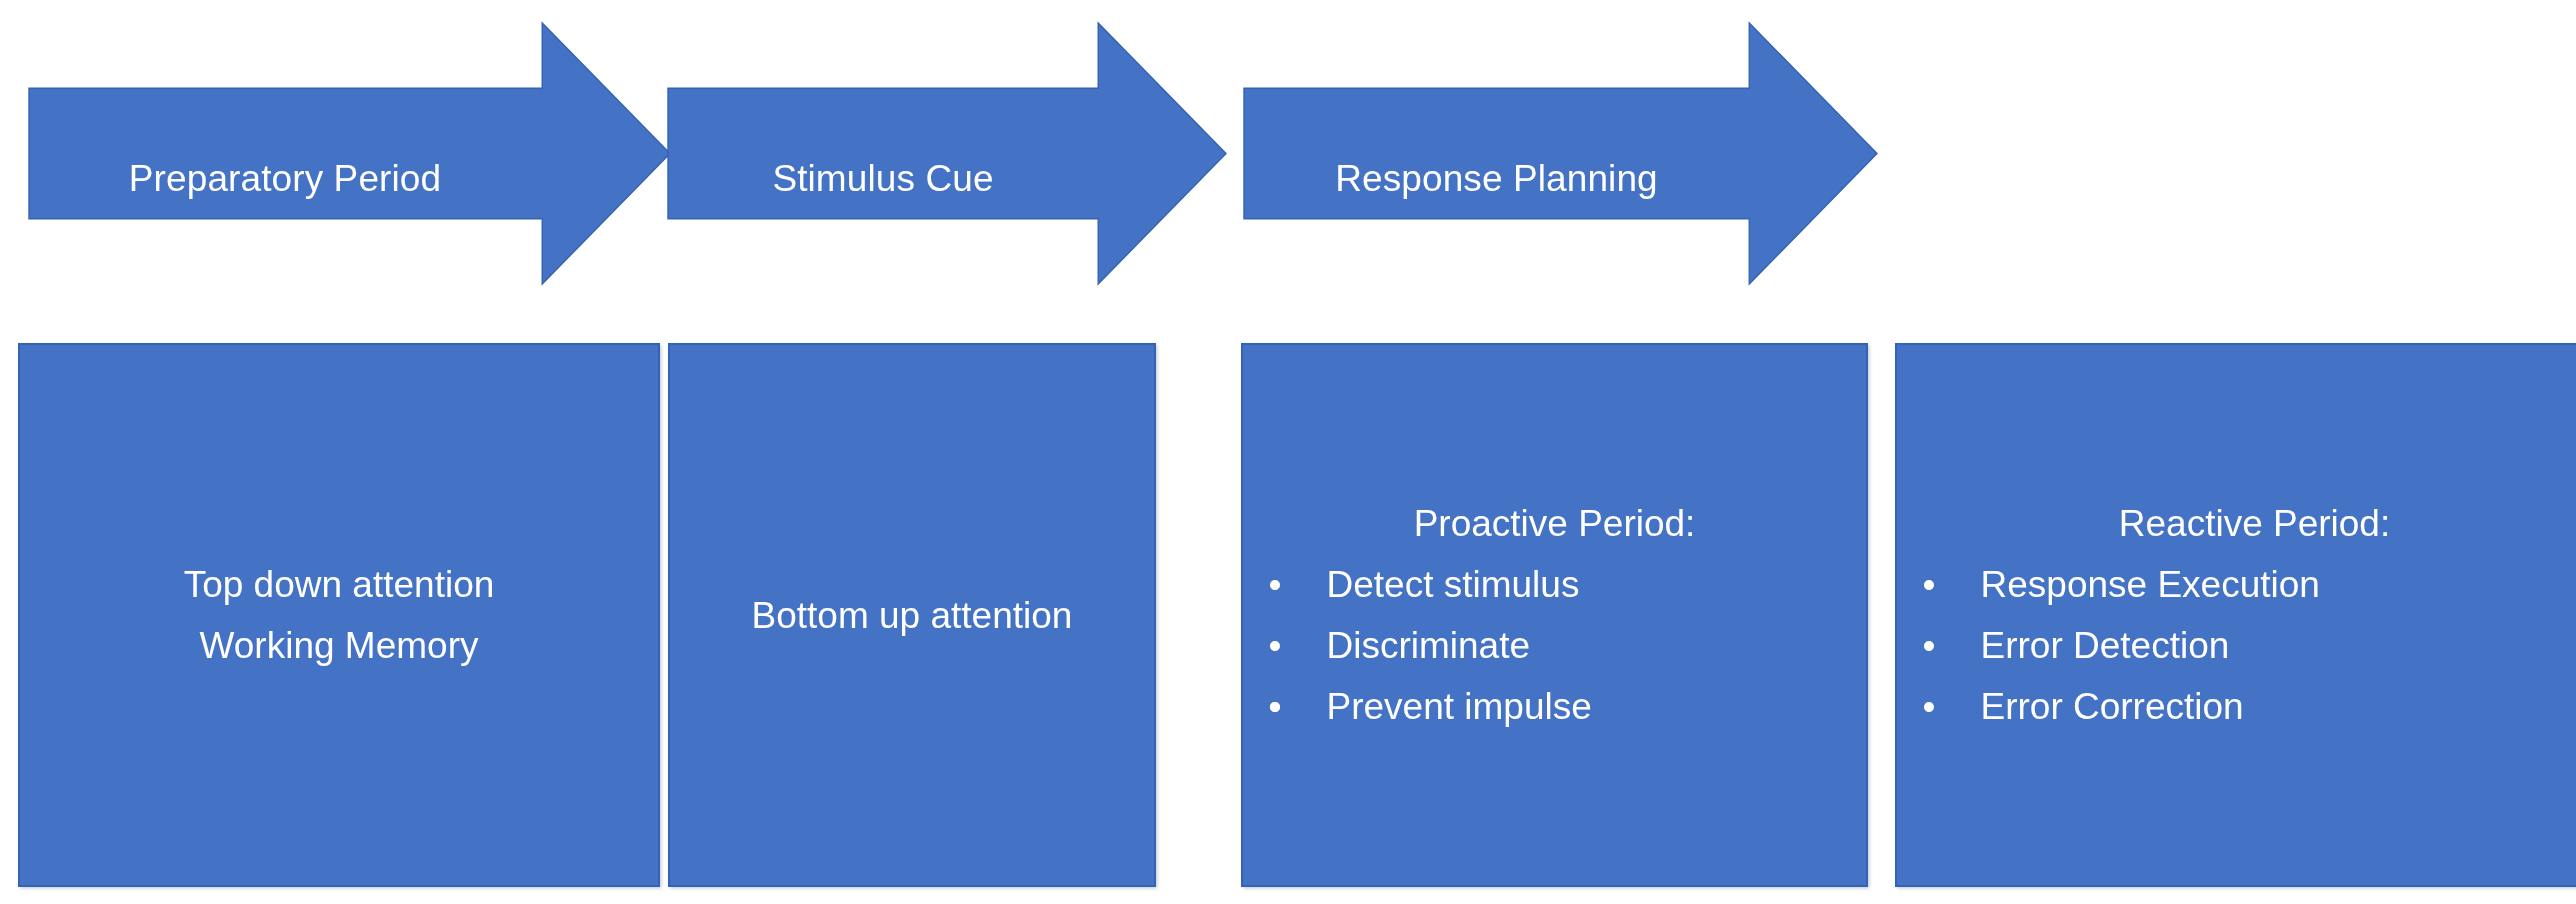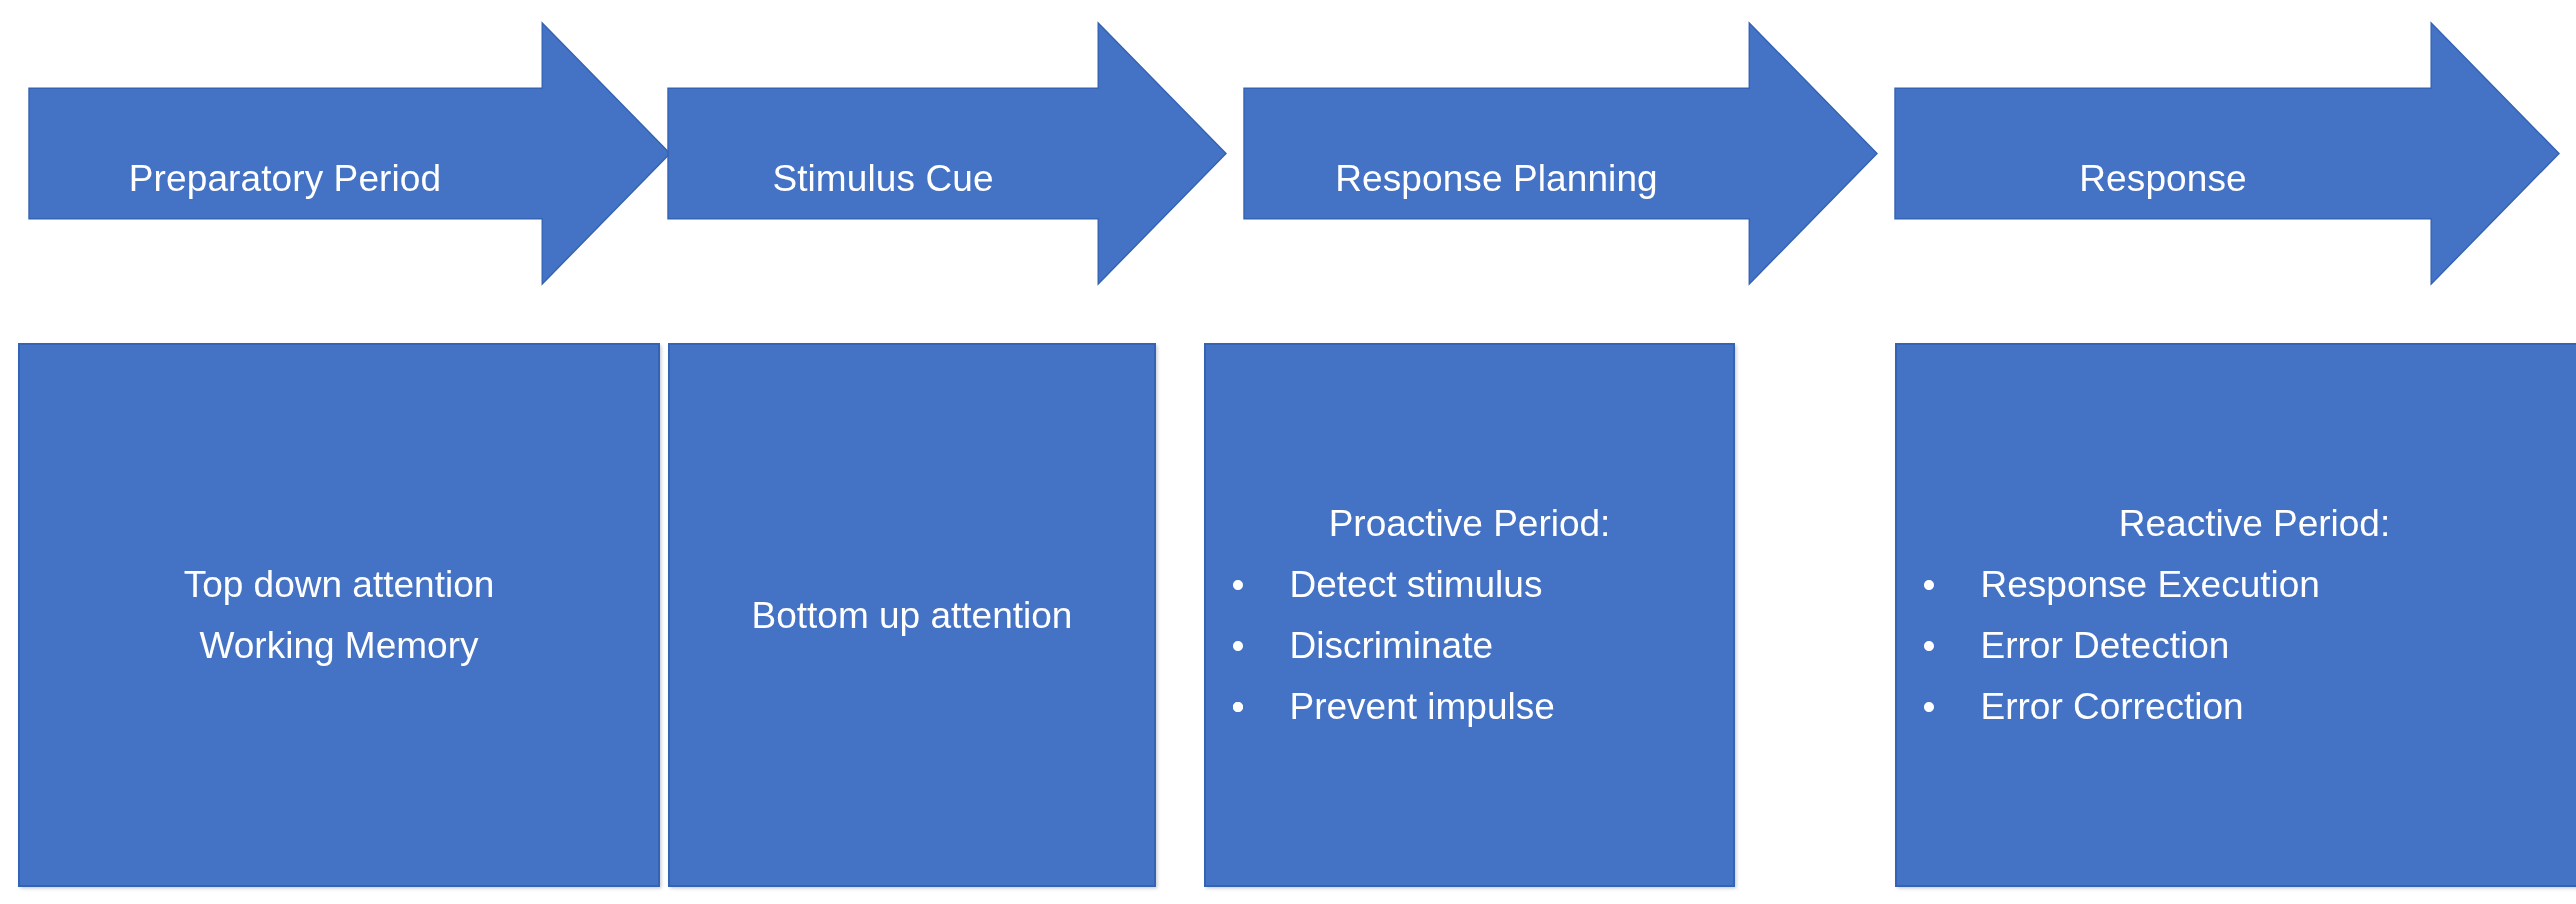--- a/index.html
+++ b/index.html
@@ -130,37 +130,31 @@
     <div class="arrow-label" style="width:430px;">Stimulus Cue</div>
   </div>
 
   <div class="arrow" style="left:1244px; width:633px;">
     <svg class="arrow-svg" viewBox="0 0 892 368" preserveAspectRatio="none">
       <polygon points="0,92 712,92 712,0 892,184 712,368 712,276 0,276" fill="#4472C4" stroke="#3463B4" stroke-width="2"></polygon>
     </svg>
     <div class="arrow-label" style="width:505px;">Response Planning</div>
   </div>
 
-  <div class="arrow" style="left:1895px; width:664px;">
-    <svg class="arrow-svg" viewBox="0 0 935 368" preserveAspectRatio="none">
-      <polygon points="0,92 755,92 755,0 935,184 755,368 755,276 0,276" fill="#4472C4" stroke="#3463B4" stroke-width="2"></polygon>
-    </svg>
-    <div class="arrow-label" style="width:536px;">Response</div>
-  </div>
 
   <div class="stage-box box-simple" style="left:18px; width:642px;">
     <span class="line">Top down attention</span>
     <span class="line">Working Memory</span>
   </div>
 
   <div class="stage-box box-simple" style="left:668px; width:488px;text-align:center;">
     <span class="line">Bottom up attention</span>
   </div>
 
-  <div class="stage-box box-list" style="left:1204px; width:531px;">
+  <div class="stage-box box-list" style="left:1241px; width:627px;">
     <div class="list-header">Proactive Period:</div>
     <ul class="bullets">
       <li>
         <span class="bullet-dot">•</span>
         <span class="bullet-text">Detect stimulus</span>
       </li>
       <li>
         <span class="bullet-dot">•</span>
         <span class="bullet-text">Discriminate</span>
       </li>

